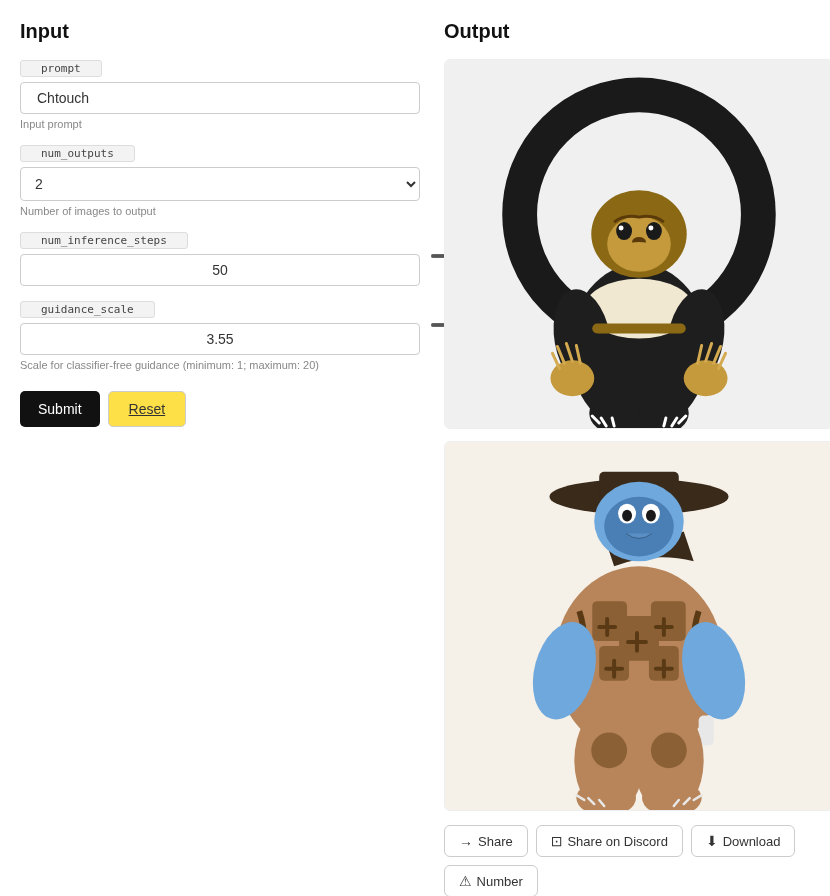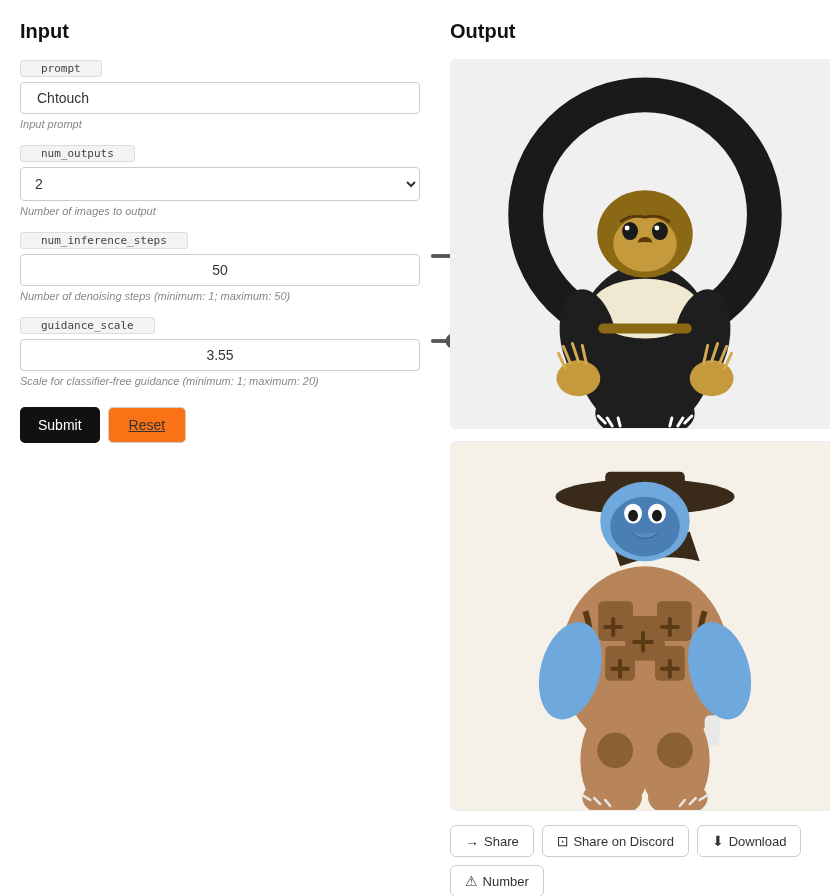--- a/index.html
+++ b/index.html
@@ -5,21 +5,21 @@
     * { box-sizing: border-box; margin: 0; padding: 0; }
     body {
       font-family: -apple-system, BlinkMacSystemFont, 'Segoe UI', sans-serif;
       font-size: 14px;
       background: #fff;
       color: #333;
       padding: 20px;
     }
     .main-layout {
       display: flex;
-      gap: 30px;
+      gap: 24px;
       max-width: 830px;
     }
     .input-panel {
       width: 400px;
       flex-shrink: 0;
     }
     .output-panel {
       flex: 1;
     }
     h2 {
@@ -39,21 +39,20 @@
       border: 1px solid #ddd;
       padding: 1px 20px;
       border-radius: 3px;
       margin-bottom: 5px;
       color: #444;
     }
     .field-hint {
       font-size: 11px;
       color: #888;
       margin-top: 4px;
-      font-style: italic;
     }
     input[type="text"], textarea {
       width: 100%;
       padding: 7px 16px;
       border: 1px solid #ccc;
       border-radius: 4px;
       font-size: 14px;
       color: #333;
       outline: none;
     }
@@ -104,21 +103,21 @@
       background: #111;
       color: #fff;
       border: none;
       padding: 9px 18px;
       border-radius: 5px;
       font-size: 14px;
       font-weight: 500;
       cursor: pointer;
     }
     .btn-reset {
-      background: #f97316;
+      background: #fde047;
       color: #333;
       border: 1px solid #ccc;
       padding: 9px 20px;
       border-radius: 5px;
       font-size: 14px;
       cursor: pointer;
       text-decoration: underline;
     }
     .output-images {
       display: flex;
@@ -189,21 +188,20 @@
       </select>
       <div class="field-hint">Number of images to output</div>
     </div>
 
     <div class="field-group">
       <span class="field-label">num_inference_steps</span>
       <div class="slider-row">
         <input type="text" class="slider-value-box" value="50" style="">
         <input type="range" min="1" max="50" value="50" style="">
       </div>
-      <div class="field-hint">Number of denoising steps (minimum: 1; maximum: 50)</div>
     </div>
 
     <div class="field-group">
       <span class="field-label">guidance_scale</span>
       <div class="slider-row">
         <input type="text" class="slider-value-box" value="3.55" style="">
         <input type="range" min="1" max="20" value="3.55" step="0.01" style="">
       </div>
       <div class="field-hint">Scale for classifier-free guidance (minimum: 1; maximum: 20)</div>
     </div>

